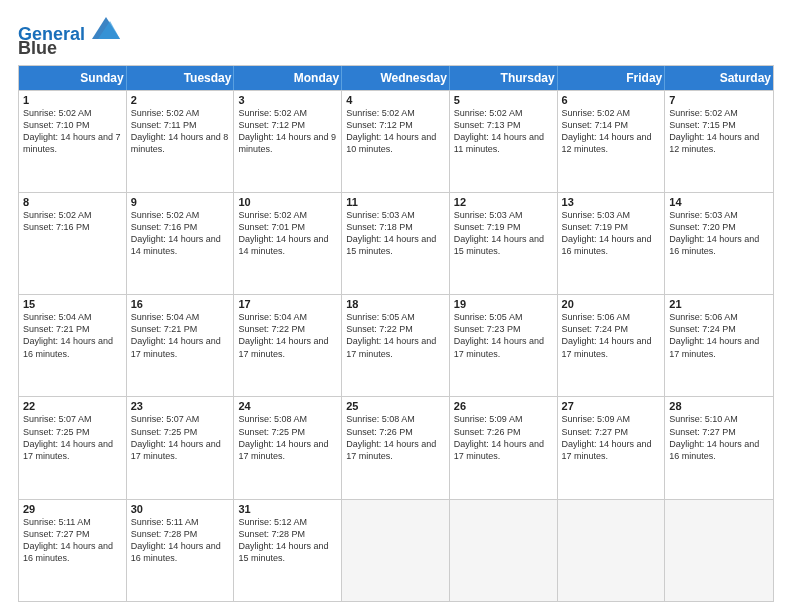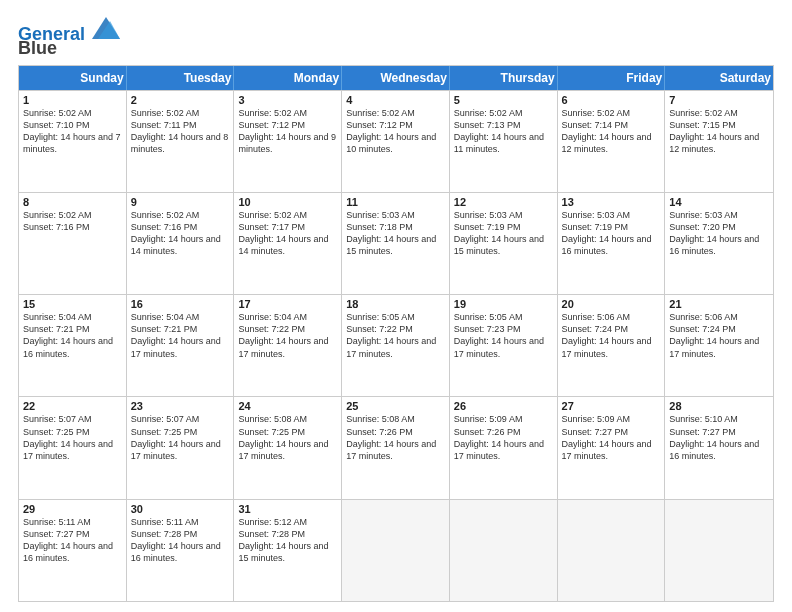--- a/index.html
+++ b/index.html
@@ -196,21 +196,21 @@
           </div>
           <div class="cal-cell">
             <div class="day-num">9</div>
 <div class="cell-text">Sunrise: 5:02 AM</div>
 <div class="cell-text">Sunset: 7:16 PM</div>
 <div class="cell-text">Daylight: 14 hours and 14 minutes.</div>
           </div>
           <div class="cal-cell">
             <div class="day-num">10</div>
 <div class="cell-text">Sunrise: 5:02 AM</div>
-<div class="cell-text">Sunset: 7:17 PM</div>
+<div class="cell-text">Sunset: 7:01 PM</div>
 <div class="cell-text">Daylight: 14 hours and 14 minutes.</div>
           </div>
           <div class="cal-cell">
             <div class="day-num">11</div>
 <div class="cell-text">Sunrise: 5:03 AM</div>
 <div class="cell-text">Sunset: 7:18 PM</div>
 <div class="cell-text">Daylight: 14 hours and 15 minutes.</div>
           </div>
           <div class="cal-cell">
             <div class="day-num">12</div>

